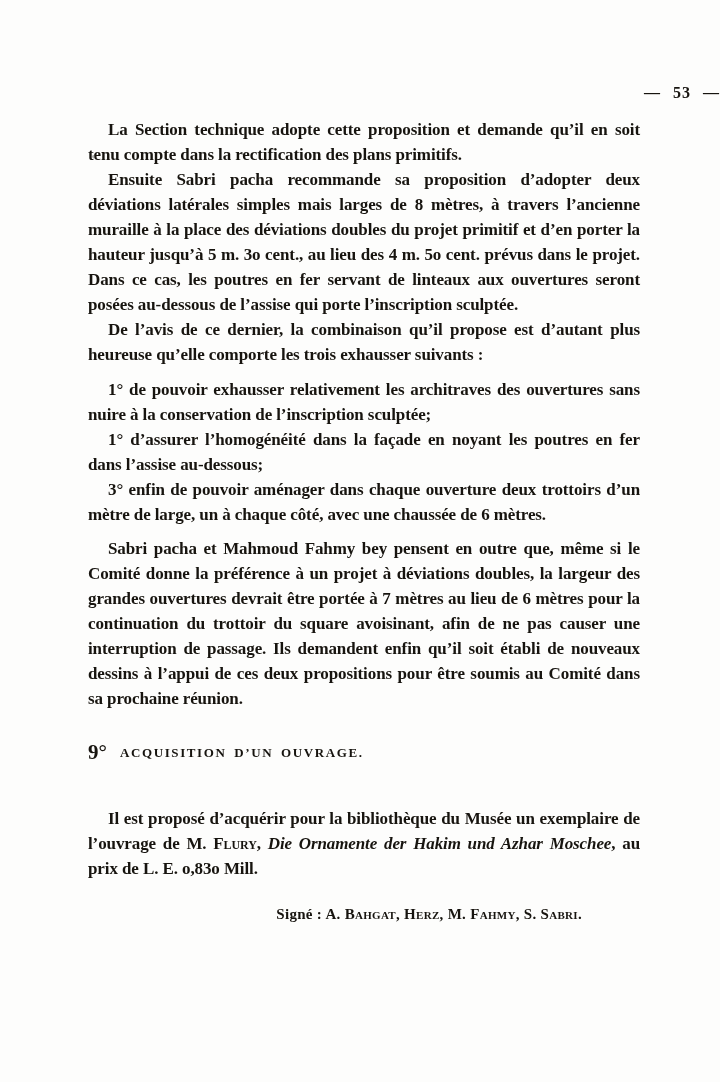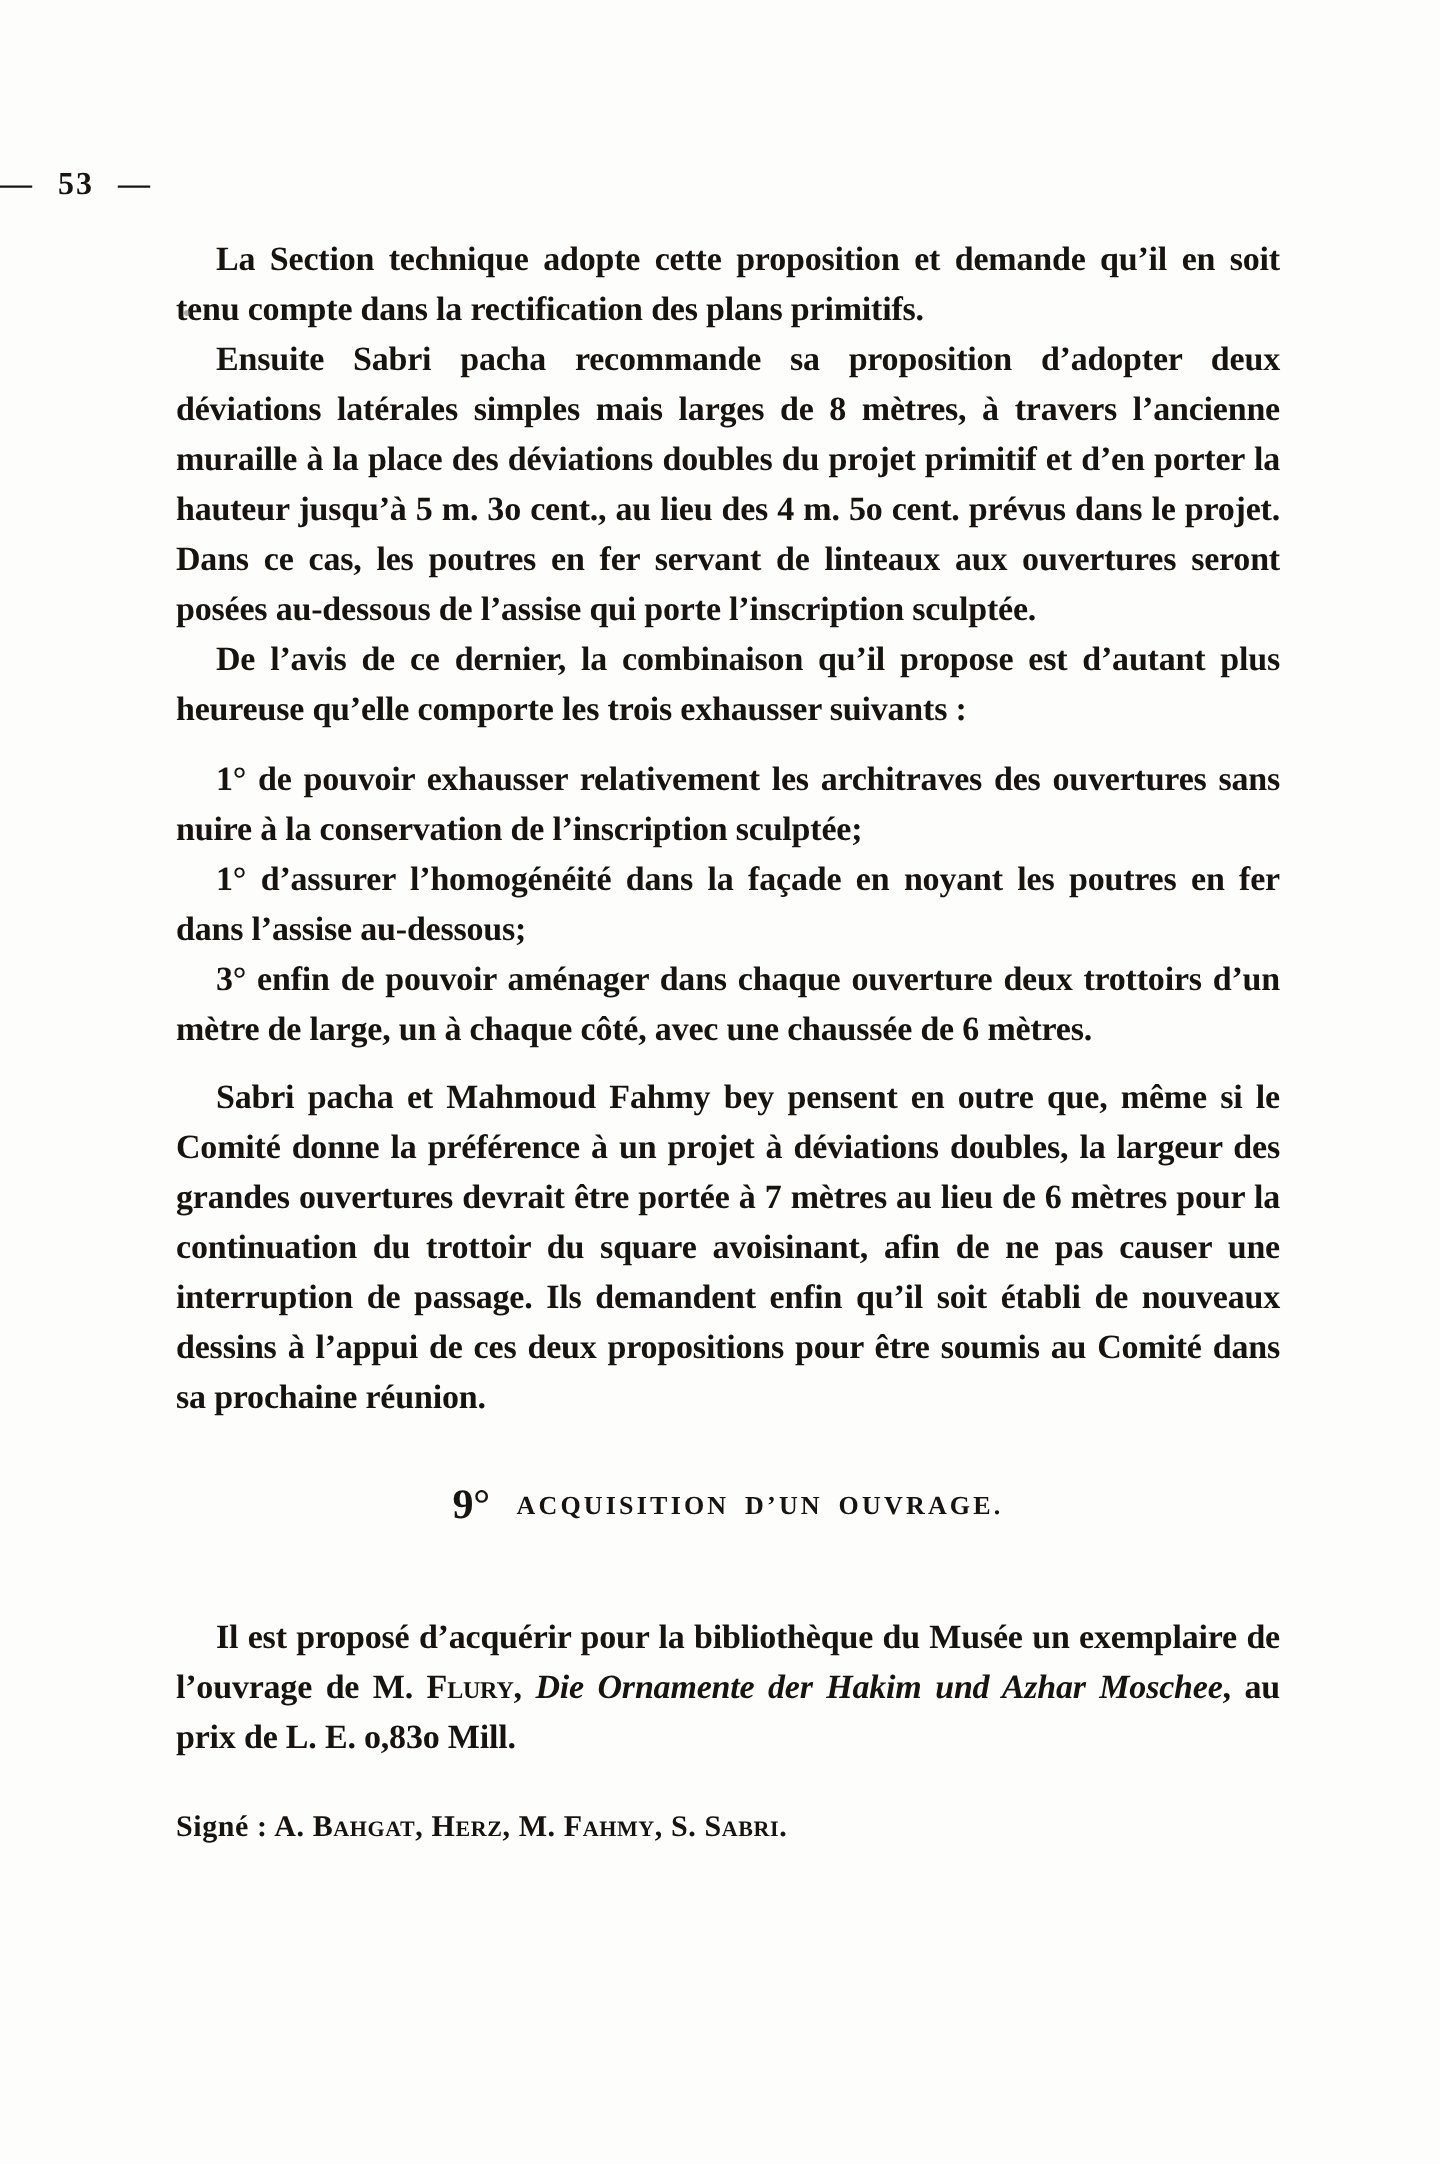--- a/index.html
+++ b/index.html
@@ -10,21 +10,21 @@
     color: #17140f;
     overflow: hidden;
   }
   .page {
     position: relative;
     width: 720px; height: 1082px;
     background: #fdfdfc;
   }
   .page-number {
     padding-top: 84px;
-    text-align: left;
+    text-align: right;
     font-size: 16px;
     font-weight: 700;
     letter-spacing: 1px;
     word-spacing: 7px;
   }
   .body-text {
     width: 552px;
     margin: 15px 80px 0 88px;
     font-size: 17px;
     font-weight: 700;
@@ -32,35 +32,36 @@
     text-align: justify;
     letter-spacing: -0.1px;
   }
   .para {
     margin: 0;
     text-indent: 20px;
   }
   .list { margin: 10px 0 9px; }
   .section-heading {
     margin: 27px 0 0 0;
-    text-align: center;
+    text-align: left;
     font-weight: 700;
     line-height: 26px;
   }
   .heading-numeral { font-size: 21px; }
   .heading-title {
     font-size: 13px;
     letter-spacing: 1.6px;
     word-spacing: 3px;
     margin-left: 7px;
     vertical-align: 2px;
   }
   .acq { margin-top: 40px; }
   .signature {
     margin: 21px 0 0 0;
+    text-align: right;
     padding-right: 58px;
     font-size: 15px;
     letter-spacing: 0.3px;
     text-indent: 0;
   }
   .n  { font-style: normal; }
   .i  { font-style: italic; }
   .sc { font-variant: small-caps; }
   .speckle {
     position: absolute;

